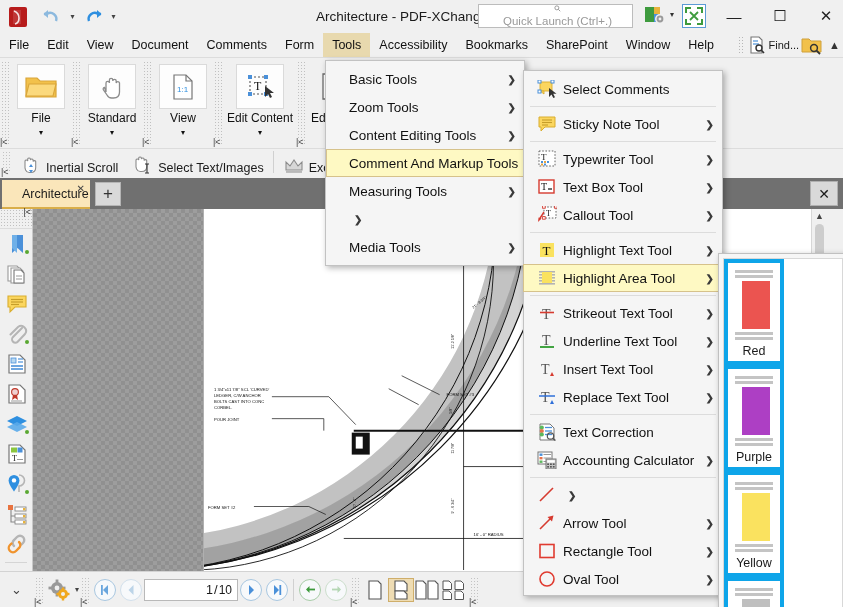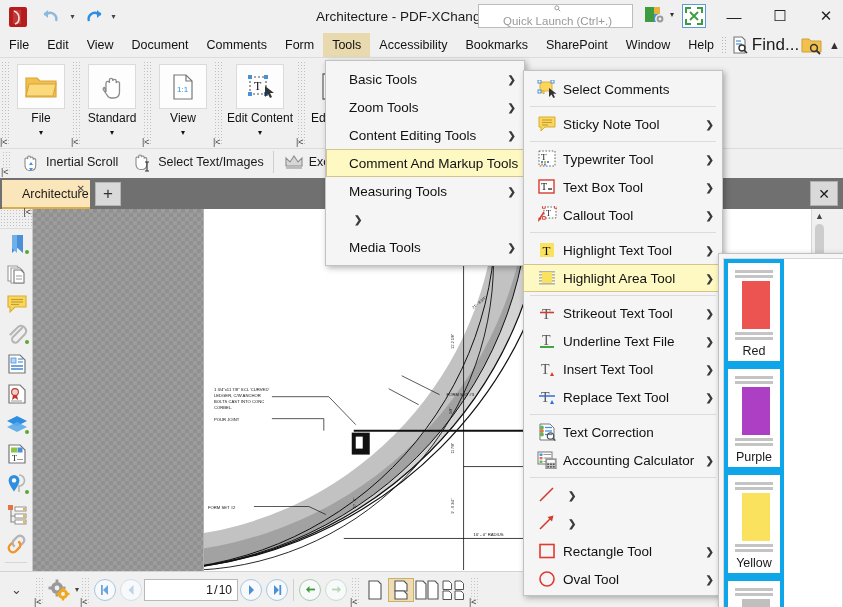--- a/index.html
+++ b/index.html
@@ -62,21 +62,21 @@
   }
   .menu-item.active { background:#e8d9ae; }
   #menubar-right {
     position:absolute; right:0; top:0; height:24px; display:flex; align-items:center; gap:2px;
   }
   .gripdots {
     width:7px; height:19px;
     background-image: radial-gradient(#b6b6b6 40%, transparent 41%);
     background-size:3px 3px;
   }
-  .find-lbl { font-size:17px; }
+  .find-lbl { font-size:11px; }
 
   
   #ribbon {
     position:absolute; left:0; top:57px; width:843px; height:91px;
     background:#f0f0f0; border-top:1px solid #dcdcdc;
     display:flex; align-items:flex-start; padding-top:3px;
   }
   .rib-grip {
     width:9px; height:84px; margin:0 1px;
     background-image: radial-gradient(#c0c0c0 40%, transparent 41%);
@@ -100,21 +100,21 @@
     font-size:12px; text-align:center; line-height:13px; margin-top:3px; color:#111;
   }
   .rib-btn .lbl .cv { font-size:8px; }
 
   
   #toolbar2 {
     position:absolute; left:0; top:148px; width:843px; height:27px;
     background:#f0f0f0; border-top:1px solid #dcdcdc;
     display:flex; align-items:center;
   }
-  .tb2-item { display:flex; align-items:center; gap:4px; padding:0 7px; height:25px; font-size:12.5px; }
+  .tb2-item { display:flex; align-items:flex-end; gap:4px; padding:0 7px; height:25px; font-size:12.5px; }
   .tb2-sep { width:1px; height:22px; background:#d0d0d0; margin:0 2px; }
 
   
   #tabstrip {
     position:absolute; left:0; top:178px; width:843px; height:31px;
     background:#707070;
   }
   #doc-tab {
     position:absolute; left:2px; top:2px; width:88px; height:29px;
     background:#fae6ba; border-bottom:2px solid #d9ae4a;
@@ -868,21 +868,21 @@
     <span class="mchev chev"></span>
   </div>
 
   <div class="mrow">
     <span class="mico">
       <svg width="20" height="18" viewBox="0 0 20 18">
           <text x="5" y="13" font-size="14" font-family="Liberation Serif" fill="#555">T</text>
           <line x1="3" y1="15" x2="17" y2="15" stroke="#2e9b2e" stroke-width="1.8"></line>
         </svg>
     </span>
-    <span class="mlbl">Underline Text File</span>
+    <span class="mlbl">Underline Text Tool</span>
     <span class="mchev chev"></span>
   </div>
 
   <div class="mrow">
     <span class="mico">
       <svg width="20" height="18" viewBox="0 0 20 18">
           <text x="4" y="14" font-size="14" font-family="Liberation Serif" fill="#555">T</text>
           <path d="M13 16 l2 -4 l2 4z" fill="#d63b30"></path>
         </svg>
     </span>
@@ -956,20 +956,21 @@
     <span class="mchev chev"></span>
   </div>
 
   <div class="mrow">
     <span class="mico">
       <svg width="20" height="18" viewBox="0 0 20 18">
           <line x1="3" y1="15" x2="14" y2="4" stroke="#d63b30" stroke-width="1.6"></line>
           <path d="M16.5 1.5 L10.5 3 L15 7.5z" fill="#d63b30"></path>
         </svg>
     </span>
+    <span class="mlbl">Arrow Tool</span>
     <span class="mchev chev"></span>
   </div>
 
   <div class="mrow">
     <span class="mico">
       <svg width="20" height="18" viewBox="0 0 20 18">
           <rect x="3" y="2.5" width="14" height="13" fill="none" stroke="#e03b30" stroke-width="1.6"></rect>
         </svg>
     </span>
     <span class="mlbl">Rectangle Tool</span>

